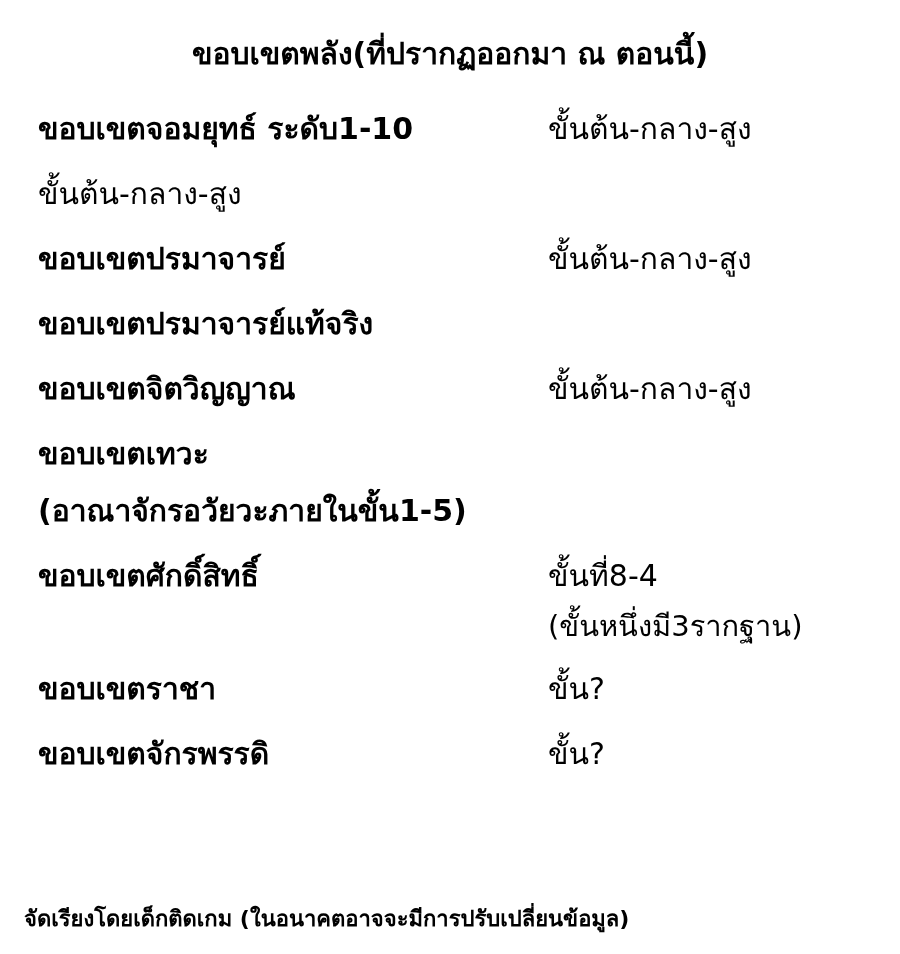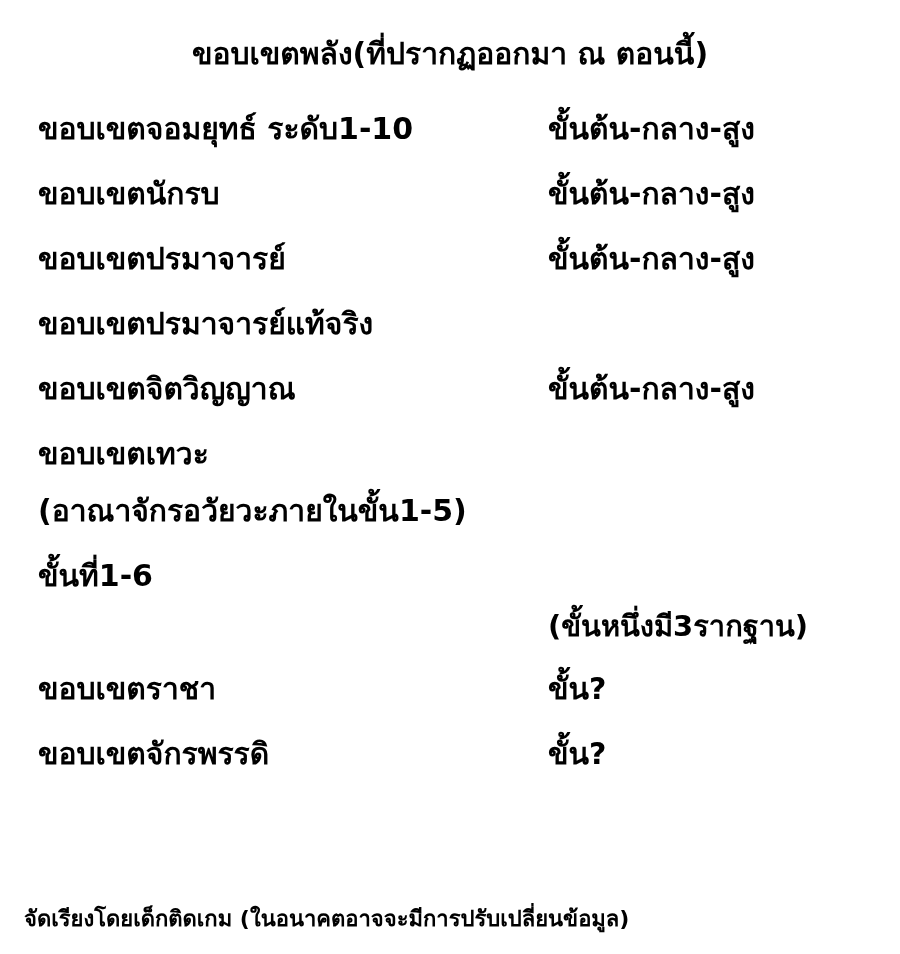--- a/index.html
+++ b/index.html
@@ -41,21 +41,21 @@
   }
   .row .label {
     font-size: 30px;
     font-weight: bold;
     width: 510px;
     flex: 0 0 510px;
     white-space: nowrap;
   }
   .row .value {
     font-size: 30px;
-    font-weight: bold;
+    font-weight: normal;
     white-space: nowrap;
   }
   .row.note-row {
     margin-top: -6px;
     margin-bottom: 16px;
   }
   .row.note-row .value {
     font-size: 29px;
   }
   .row.full .label {
@@ -82,21 +82,20 @@
   <div class="title">ขอบเขตพลัง(ที่ปรากฏออกมา ณ ตอนนี้)</div>
 
   <div class="rows">
 
     <div class="row">
       <span class="label">ขอบเขตจอมยุทธ์ ระดับ1-10</span>
       <span class="value">ขั้นต้น-กลาง-สูง</span>
     </div>
 
     <div class="row">
-      <span class="label">ขอบเขตนักรบ</span>
       <span class="value">ขั้นต้น-กลาง-สูง</span>
     </div>
 
     <div class="row">
       <span class="label">ขอบเขตปรมาจารย์</span>
       <span class="value">ขั้นต้น-กลาง-สูง</span>
     </div>
 
     <div class="row full">
       <span class="label">ขอบเขตปรมาจารย์แท้จริง</span>
@@ -112,21 +111,22 @@
       <span class="label">ขอบเขตเทวะ</span>
       <span class="value"></span>
     </div>
 
     <div class="row full">
       <span class="label">(อาณาจักรอวัยวะภายในขั้น1-5)</span>
       <span class="value"></span>
     </div>
 
     <div class="row tight">
-      <span class="value">ขั้นที่1-6</span>
+      <span class="label">ขอบเขตศักดิ์สิทธิ์</span>
+      <span class="value">ขั้นที่8-4</span>
     </div>
 
     <div class="row note-row">
       <span class="label"></span>
       <span class="value">(ขั้นหนึ่งมี3รากฐาน)</span>
     </div>
 
     <div class="row">
       <span class="label">ขอบเขตราชา</span>
       <span class="value">ขั้น?</span>

